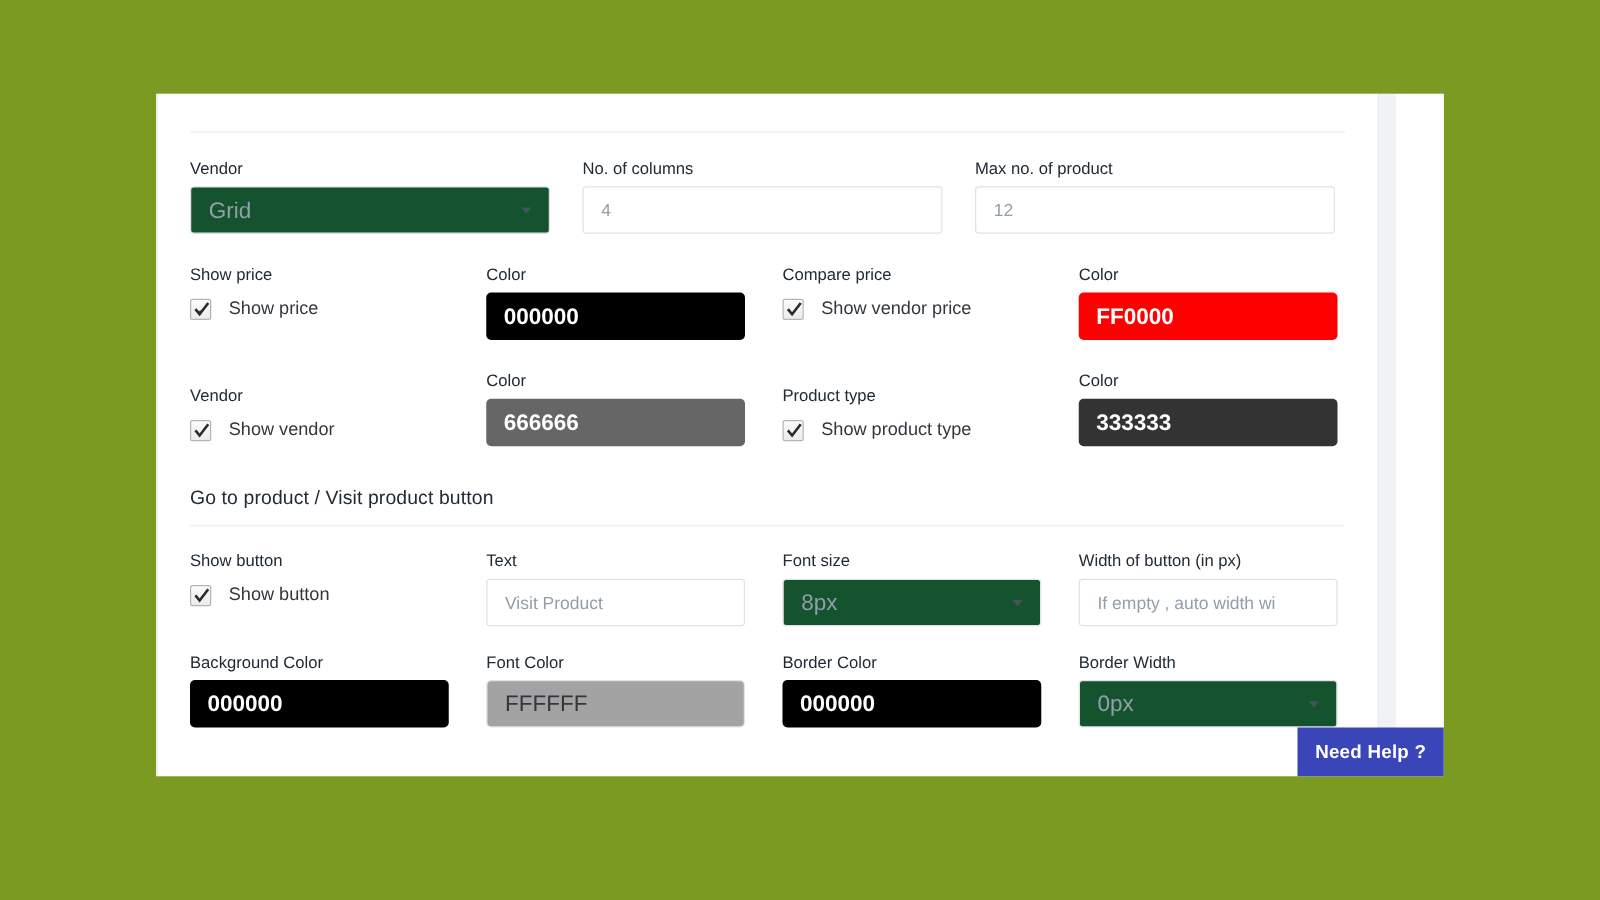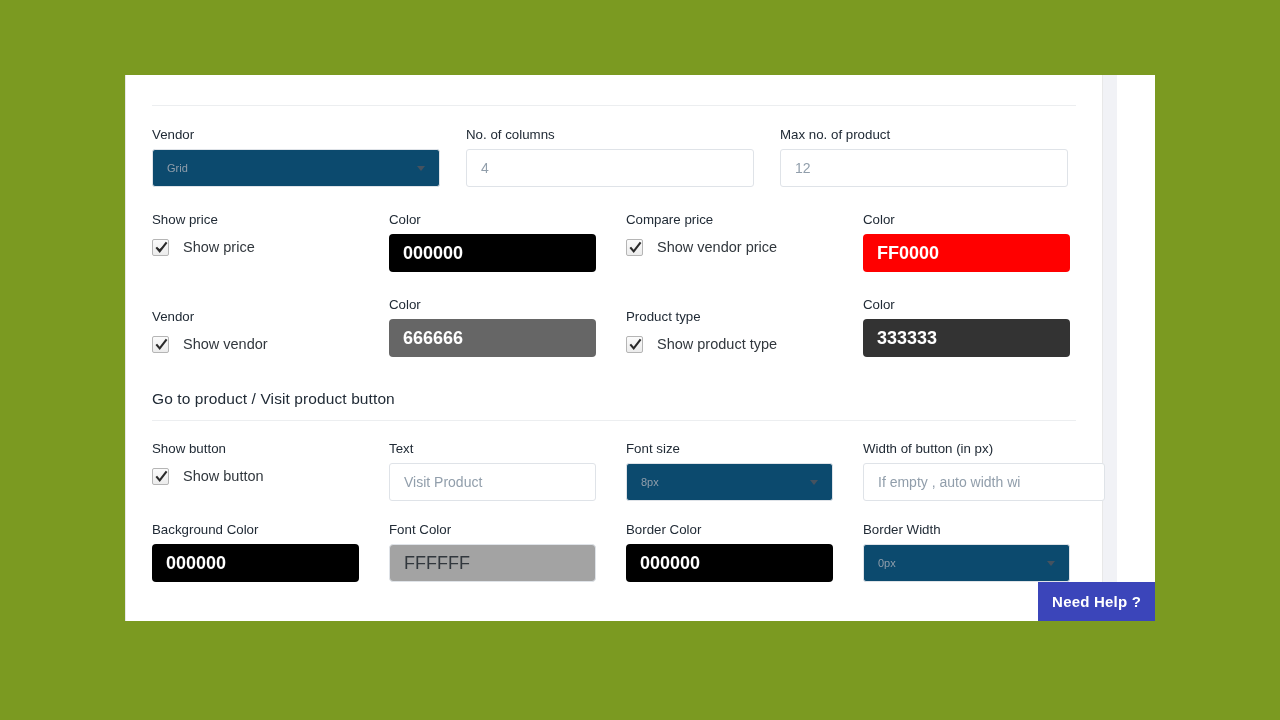--- a/index.html
+++ b/index.html
@@ -96,27 +96,27 @@
     padding: 0 14px;
     font-size: 14px;
     color: #919eab;
   }
 
   .select-box {
     width: 288px;
     height: 38px;
     border: 1px solid #dfe3e8;
     border-radius: 3px;
-    background: #0c4a6e;
+    background: #14532d;
     box-sizing: border-box;
     display: flex;
     align-items: center;
     justify-content: space-between;
     padding: 0 10px 0 14px;
-    font-size: 11px;
+    font-size: 18px;
     color: #919eab;
   }
   .caret {
     width: 0;
     height: 0;
     border-left: 4px solid transparent;
     border-right: 4px solid transparent;
     border-top: 5px solid #45525f;
     margin-right: 4px;
   }
@@ -321,21 +321,21 @@
       <div class="cell">
         <div class="field-label">Font size</div>
         <div class="select-box" style="width:207px;">
           <span>8px</span>
           <span class="caret"></span>
         </div>
       </div>
 
       <div class="cell">
         <div class="field-label">Width of button (in px)</div>
-        <div class="input-box" style="width:242px;">
+        <div class="input-box" style="width:207px;">
           <span>If empty , auto width wi</span>
         </div>
       </div>
     </div>
 
     <div class="row" style="margin-top:21px;">
       <div class="cell">
         <div class="field-label">Background Color</div>
         <div class="swatch" style="background:#000000;color:#ffffff;">
           <span>000000</span>

